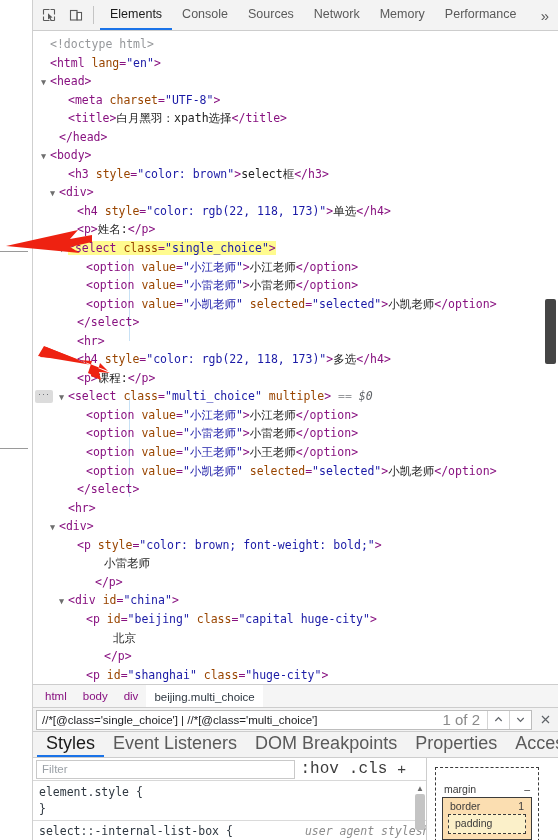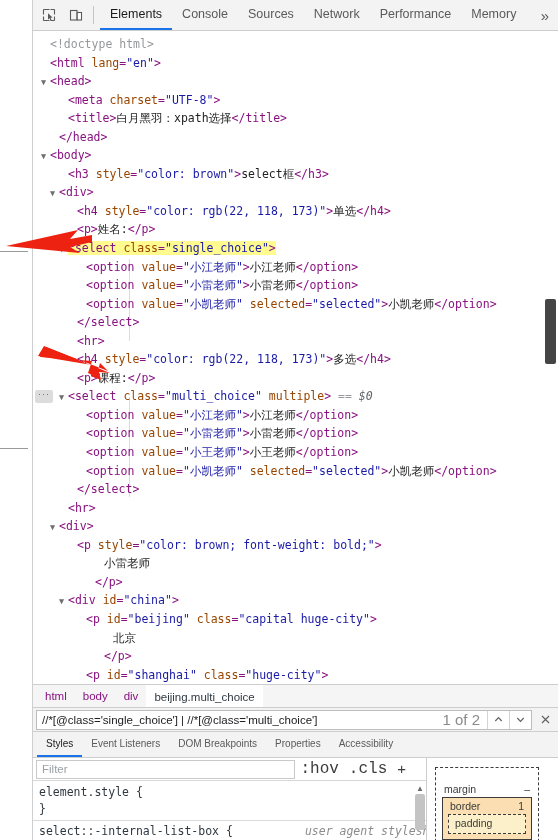--- a/index.html
+++ b/index.html
@@ -205,21 +205,21 @@
   .side-tabs {
     height: 26px;
     background: #f3f3f3;
     border-bottom: 1px solid #cdcdcd;
     display: flex; align-items: stretch;
     padding-left: 4px;
   }
   .side-tab {
     padding: 0 9px;
     display: flex; align-items: center;
-    font-size: 10px;
+    font-size: 18px;
     color: #5a5a5a;
     white-space: nowrap;
     cursor: pointer;
     border-bottom: 2px solid transparent;
   }
   .side-tab.active {
     color: #1a1a1a;
     border-bottom: 2px solid #1a73e8;
   }
 
@@ -359,22 +359,22 @@
           <rect x="1.5" y="2.5" width="6.5" height="9.5" stroke="#5a5a5a" stroke-width="1.1" fill="none"></rect>
           <rect x="8.2" y="4.5" width="4.3" height="7.5" stroke="#5a5a5a" stroke-width="1.1" fill="#ffffff"></rect>
         </svg>
       </div>
       <div class="tb-sep"></div>
       <div class="dt-tabs">
         <div class="dt-tab active">Elements</div>
         <div class="dt-tab">Console</div>
         <div class="dt-tab">Sources</div>
         <div class="dt-tab">Network</div>
+        <div class="dt-tab">Memory</div>
         <div class="dt-tab">Performance</div>
-        <div class="dt-tab">Memory</div>
       </div>
       <div class="dt-overflow">»</div>
     </div>
 
     <div class="dom-panel" id="dom-panel">
       <div class="guide" style="left:96px; top:228px; height:82px;"></div>
       <div class="guide" style="left:96px; top:366px; height:100px;"></div>
       <div class="dom-scrollbar" style="top:268px; height:65px;"></div>
     <div class="dom-row" style="padding-left: 8px;"><span class="twisty"></span><span><span class="t-gray">&lt;!doctype html&gt;</span></span></div>
         <div class="dom-row" style="padding-left: 8px;"><span class="twisty"></span><span><span class="t-tag">&lt;html </span><span class="t-attr">lang</span><span class="t-tag">=</span><span class="t-val">"en"</span><span class="t-tag">&gt;</span></span></div>

